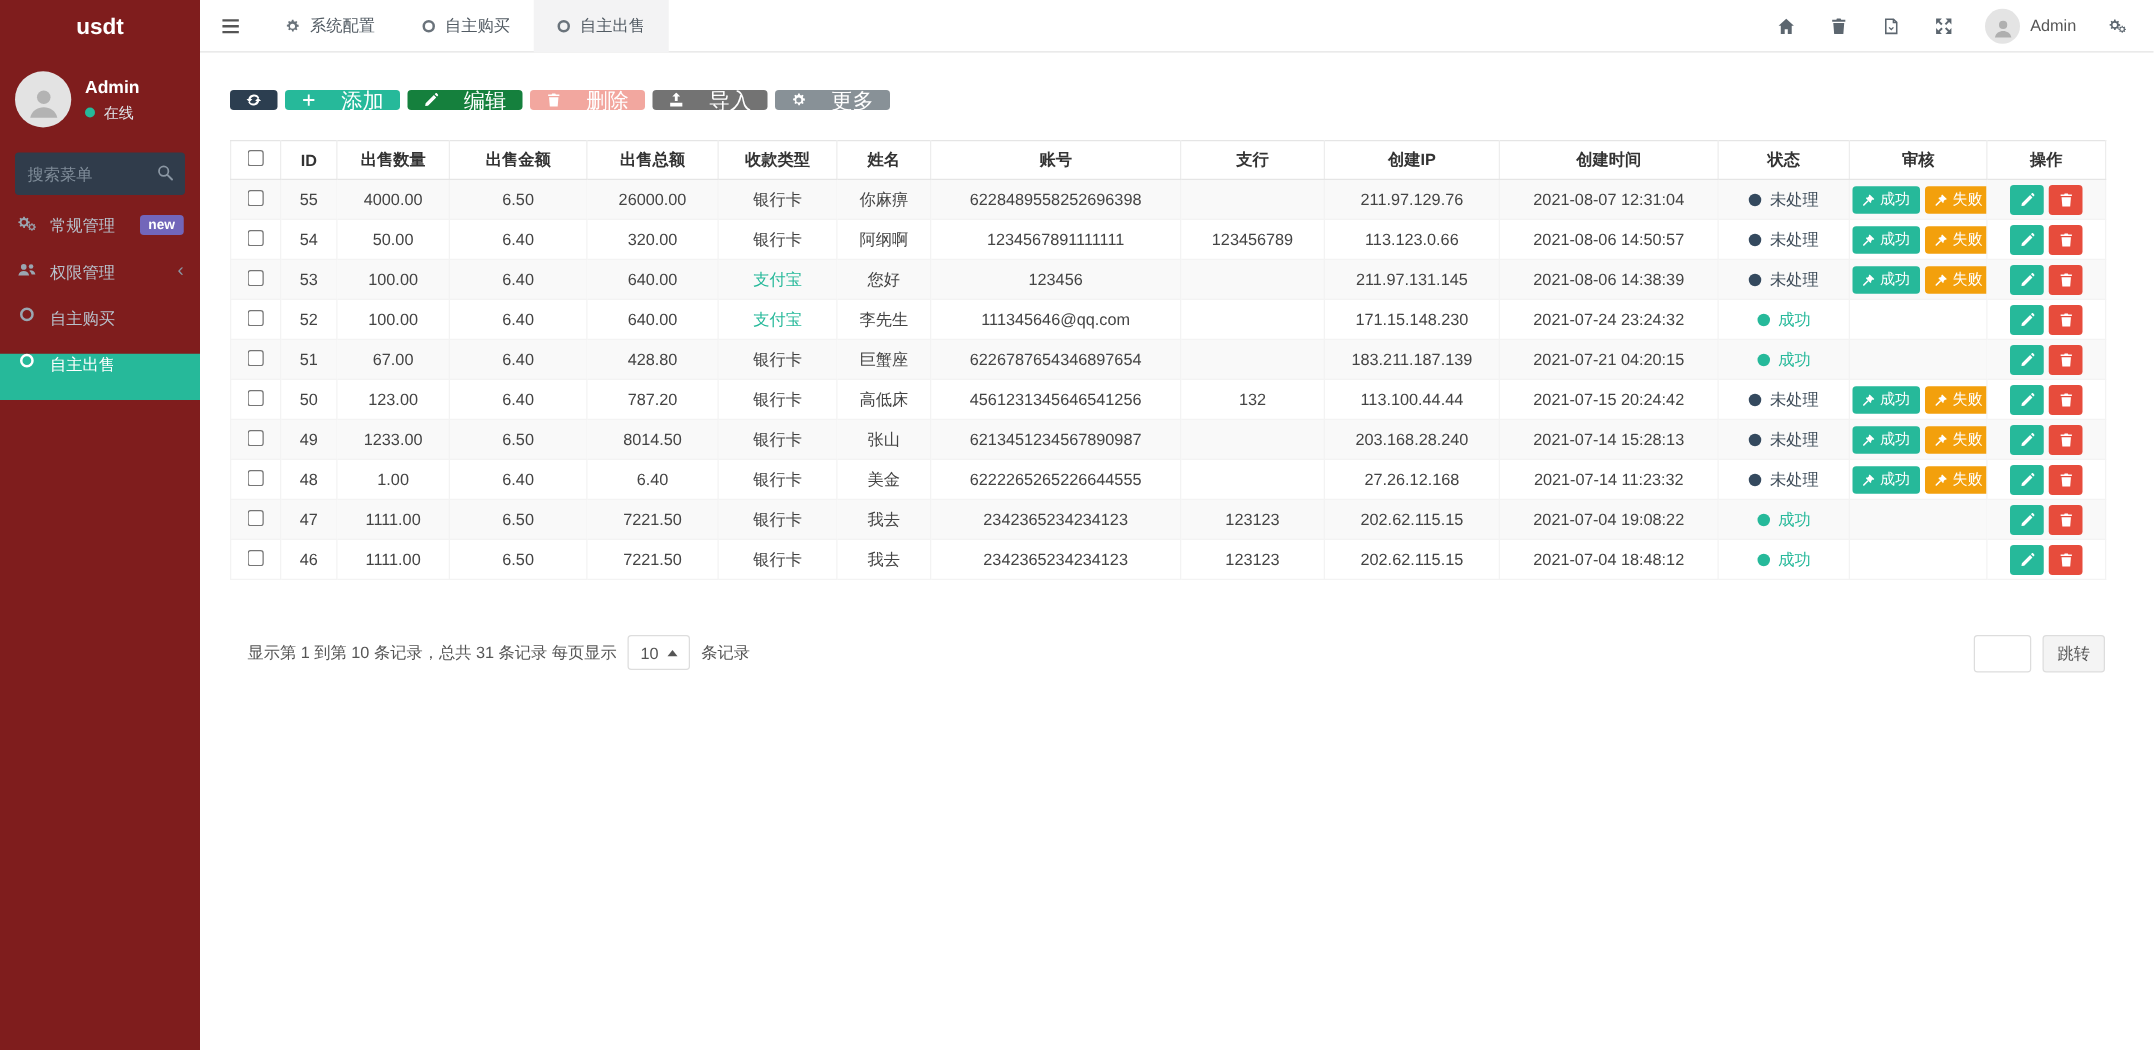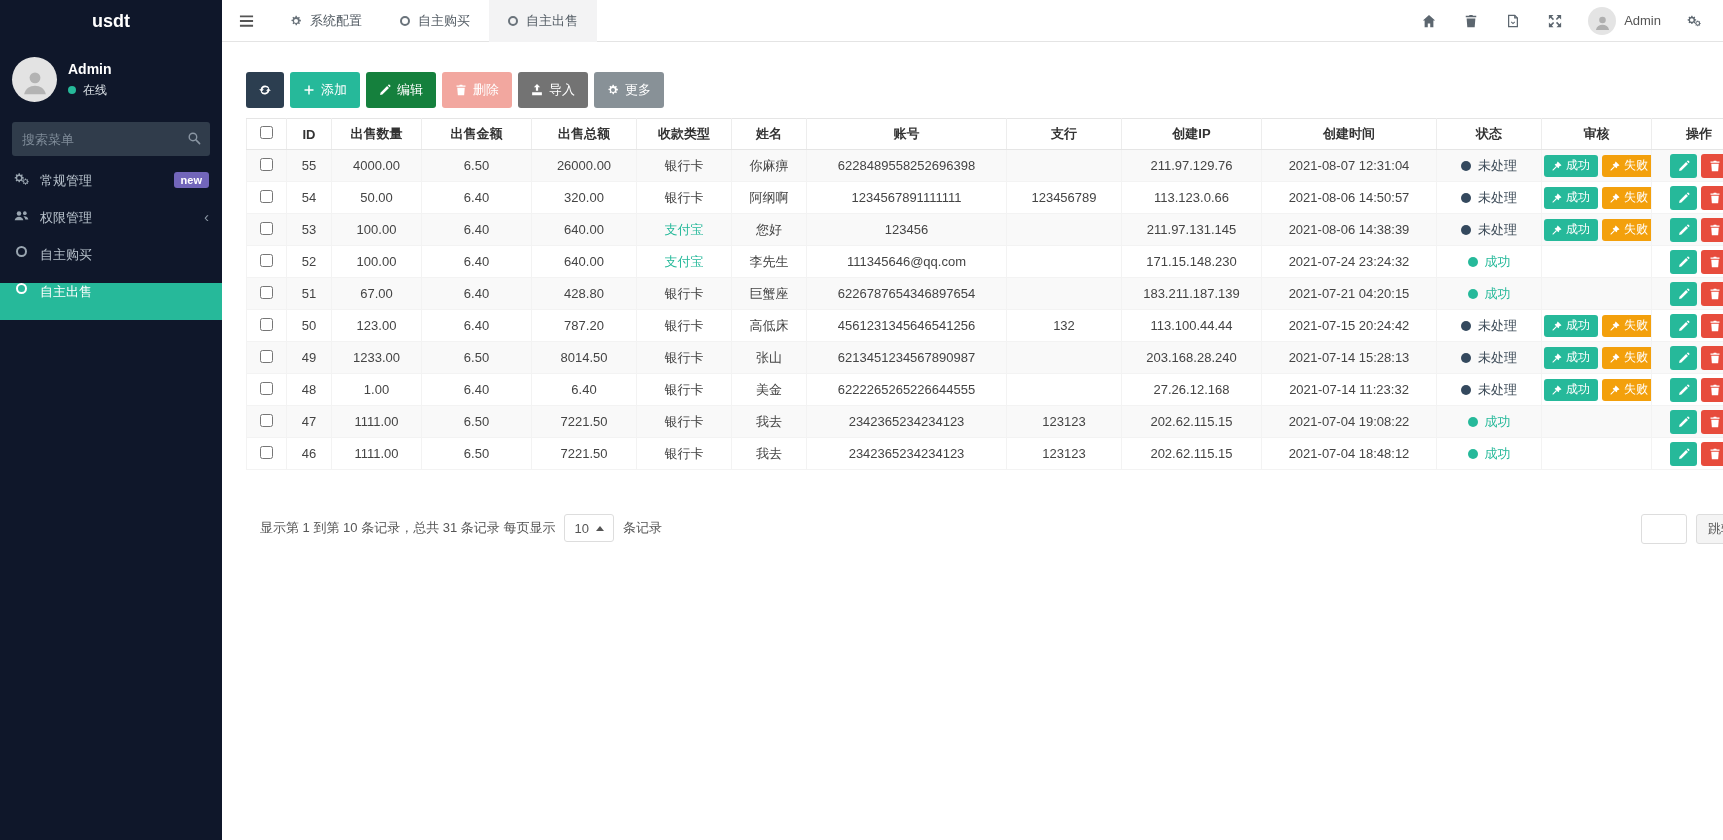--- a/index.html
+++ b/index.html
@@ -1,20 +1,20 @@
 <!DOCTYPE html>
 <html><head>
 <meta charset="utf-8">
 <style>
 *{margin:0;padding:0;box-sizing:border-box}
 html,body{width:1723px;height:840px}
 body{font-family:"Liberation Sans","DejaVu Sans",sans-serif;font-size:13px;color:#444;background:#fff;overflow:hidden}
 .app{display:flex;height:100%}
 
-.sidebar{width:222px;background:#0f172a;color:#b8c2cc;flex-shrink:0;display:flex;flex-direction:column}
+.sidebar{width:160px;background:#7f1d1d;color:#b8c2cc;flex-shrink:0;display:flex;flex-direction:column}
 .brand{height:42px;line-height:42px;text-align:center;color:#fff;font-size:18px;font-weight:bold}
 .user-panel{display:flex;align-items:center;gap:11px;padding:15px 12px 16px}
 .avatar-big{width:45px;height:45px;border-radius:50%;background:#e3e3e3;color:#b3b3b3;display:flex;align-items:center;justify-content:center;overflow:hidden}
 .avatar-big svg{width:28px;height:28px;margin-top:4px}
 .user-name{color:#fff;font-weight:bold;font-size:14px;margin-bottom:5px}
 .user-status{font-size:12px;color:#dfe5ea;display:flex;align-items:center;gap:7px}
 .dot{width:8px;height:8px;border-radius:50%;display:inline-block}
 .dot.green{background:#26b99a}
 .side-search{margin:4px 12px 16px;position:relative}
 .side-search input{width:100%;height:34px;background:#303c4b;border:0;border-radius:3px;color:#cfd6dd;padding:0 30px 0 10px;font-size:13px;font-family:inherit}
@@ -42,37 +42,37 @@
 .tab.active{background:#f3f3f4}
 .top-right{margin-left:auto;display:flex;align-items:center;padding-right:8px}
 .top-icon{padding:0 14px;color:#5c666f;cursor:pointer;display:flex;align-items:center}
 .top-icon svg{width:14px;height:14px}
 .top-user{display:flex;align-items:center;gap:8px;padding:0 12px;cursor:pointer;color:#555}
 .avatar-sm{width:28px;height:28px;border-radius:50%;background:#e4e4e4;color:#afafaf;display:flex;align-items:center;justify-content:center;overflow:hidden}
 .avatar-sm svg{width:17px;height:17px;margin-top:3px}
 
 .content{padding:30px 10px 0 24px}
 .toolbar{display:flex;align-items:center}
-.btn{height:36px;border:0;border-radius:3px;color:#fff;font-size:13px;display:inline-flex;align-items:center;gap:6px;padding:0 13px;margin-right:6px;cursor:pointer;font-family:inherit}
+.btn{height:16px;border:0;border-radius:3px;color:#fff;font-size:17px;display:inline-flex;align-items:center;gap:20px;padding:0 13px;margin-right:6px;cursor:pointer;font-family:inherit}
 .btn .ic{display:flex}
 .btn .ic svg{width:12px;height:12px}
 .btn-dark{background:#2c3e50;width:38px;justify-content:center;padding:0}
 .btn-success{background:#26b99a}
 .btn-success.disabled{background:#15803d}
 .btn-danger{background:#737373}
 .btn-danger.disabled{background:#f2a79f}
 .btn-gray{background:#889197}
 .toolbar-right{margin-left:auto;display:flex;align-items:center}
 .search-box{width:160px;height:30px;border:1px solid #ddd;border-radius:3px;padding:0 10px;font-size:13px;color:#555;font-family:inherit}
 .tool-btn{height:30px;min-width:35px;border:1px solid #ddd;background:#fff;border-radius:3px;margin-left:7px;color:#6b7177;display:inline-flex;align-items:center;justify-content:center;gap:5px;padding:0 8px;cursor:pointer}
 .tool-btn svg{width:13px;height:13px}
 .caret-down{width:0;height:0;border-left:4px solid transparent;border-right:4px solid transparent;border-top:5px solid #6b7177;display:inline-block}
 .caret-up{width:0;height:0;border-left:4px solid transparent;border-right:4px solid transparent;border-bottom:5px solid #555;display:inline-block}
 
-table{width:1500px;border-collapse:collapse;table-layout:fixed;margin-top:10px}
+table{width:1500px;border-collapse:collapse;table-layout:fixed;margin-top:24px}
 thead th{height:31px;font-weight:bold;color:#333;font-size:13px;border:1px solid #ededed;border-top-color:#e5e5e5;border-bottom-color:#e5e5e5;background:#fff;text-align:center}
 tbody td{height:32px;text-align:center;border:1px solid #f3f3f3;color:#444;font-size:13px;white-space:nowrap;overflow:hidden}
 tbody tr:nth-child(odd){background:#f9f9f9}
 .type-alipay{color:#26b99a}
 .status{display:inline-flex;align-items:center;gap:7px;color:#3c4a57}
 .status.success{color:#26b99a}
 .sdot{width:10px;height:10px;border-radius:50%;display:inline-block}
 .sdot.dark{background:#34495e}
 .sdot.green{background:#26b99a}
 .audit-btn{height:22px;border:0;border-radius:3px;color:#fff;font-size:12px;display:inline-flex;align-items:center;gap:4px;padding:0 8px;margin:0 2px;cursor:pointer;font-family:inherit}

